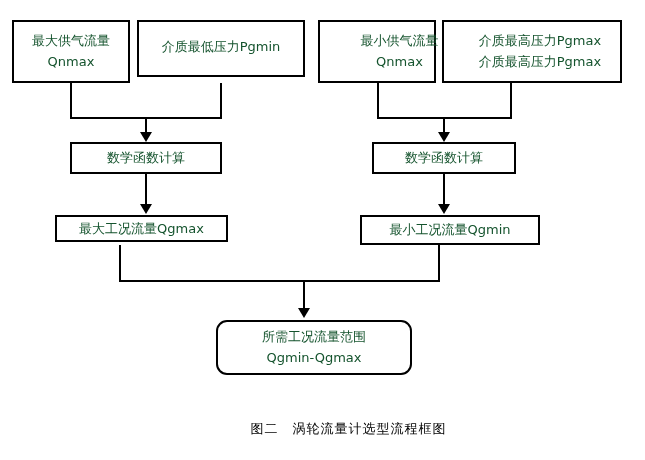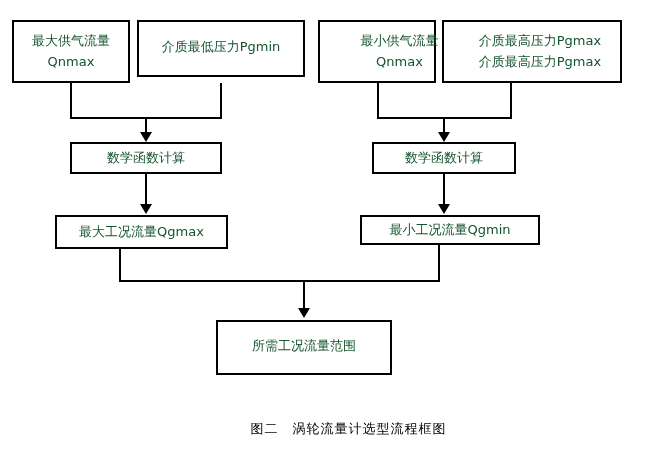--- a/index.html
+++ b/index.html
@@ -103,30 +103,31 @@
   </div>
 
   <div class="node t13" style="left:70px; top:142px; width:152px; height:32px;">
     <span class="line1">数学函数计算</span>
   </div>
 
   <div class="node t13" style="left:372px; top:142px; width:144px; height:32px;">
     <span class="line1">数学函数计算</span>
   </div>
 
-  <div class="node t13" style="left:55px; top:215px; width:173px; height:34px;">
+  <div class="node t13" style="left:55px; top:215px; width:173px; height:27px;">
     <span class="line1">最大工况流量Qgmax</span>
   </div>
 
   <div class="node t13" style="left:360px; top:215px; width:180px; height:30px;align-items:center;">
     <span class="line1">最小工况流量Qgmin</span>
   </div>
 
-  <div class="node node-2line t13" style="left:216px; top:320px; width:176px; height:55px;">
+  <div class="node node-2line t13" style="left:216px; top:320px; width:196px; height:55px;border-radius:11px;">
     <span class="line1">所需工况流量范围</span>
+    <span class="line2">Qgmin-Qgmax</span>
   </div>
 
   <div class="vline" style="left:70px; top:83px; height:36px;"></div>
   <div class="vline" style="left:220px; top:83px; height:36px;"></div>
   <div class="hline" style="left:70px; top:117px; width:152px;"></div>
   <div class="vline" style="left:145px; top:117px; height:17px;"></div>
   <div class="arrowhead" style="left:140px; top:132px;"></div>
 
   <div class="vline" style="left:377px; top:83px; height:36px;"></div>
   <div class="vline" style="left:510px; top:83px; height:36px;"></div>

